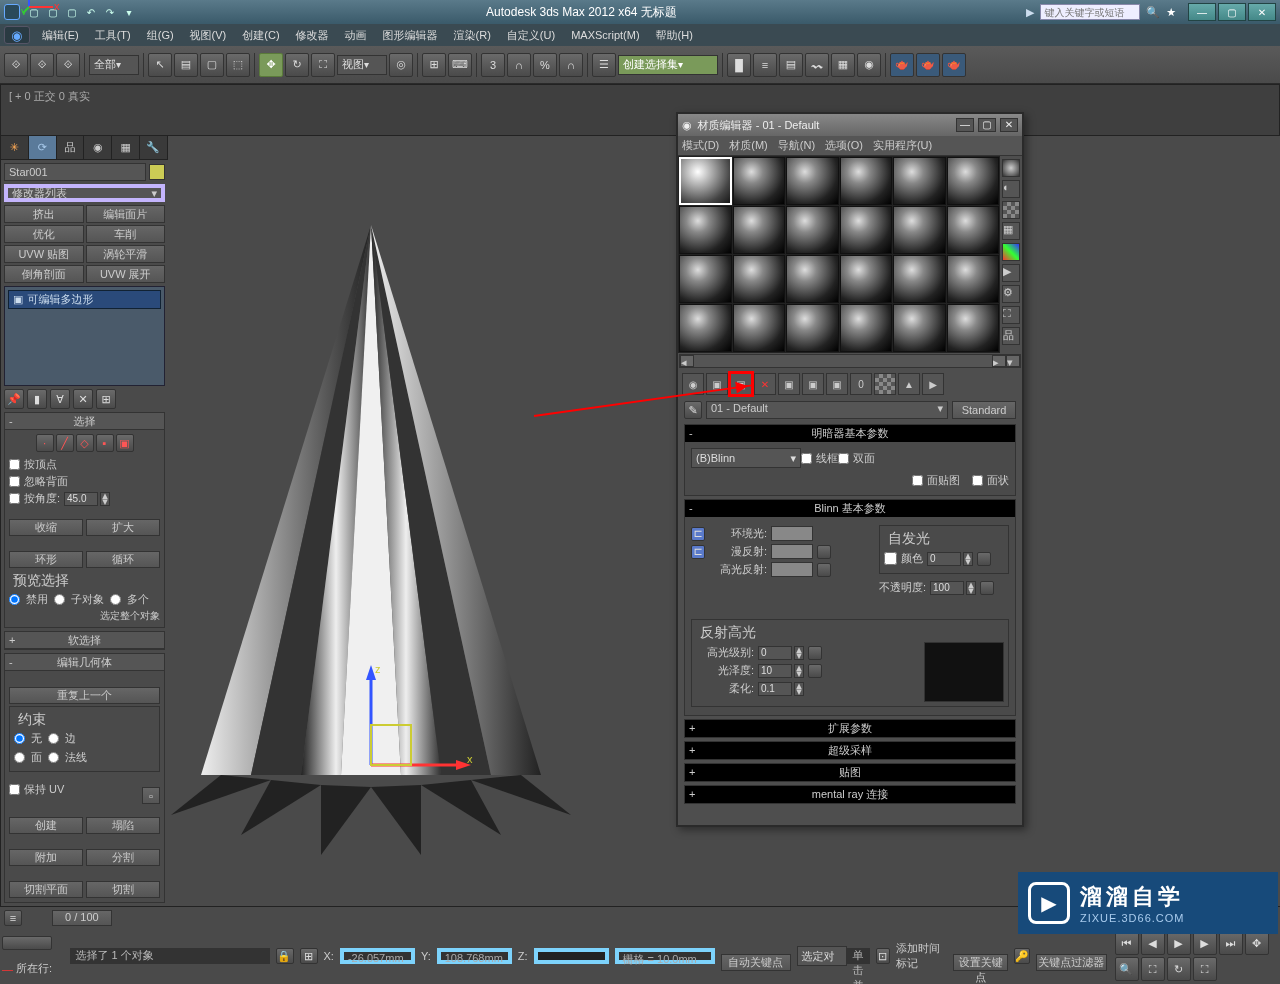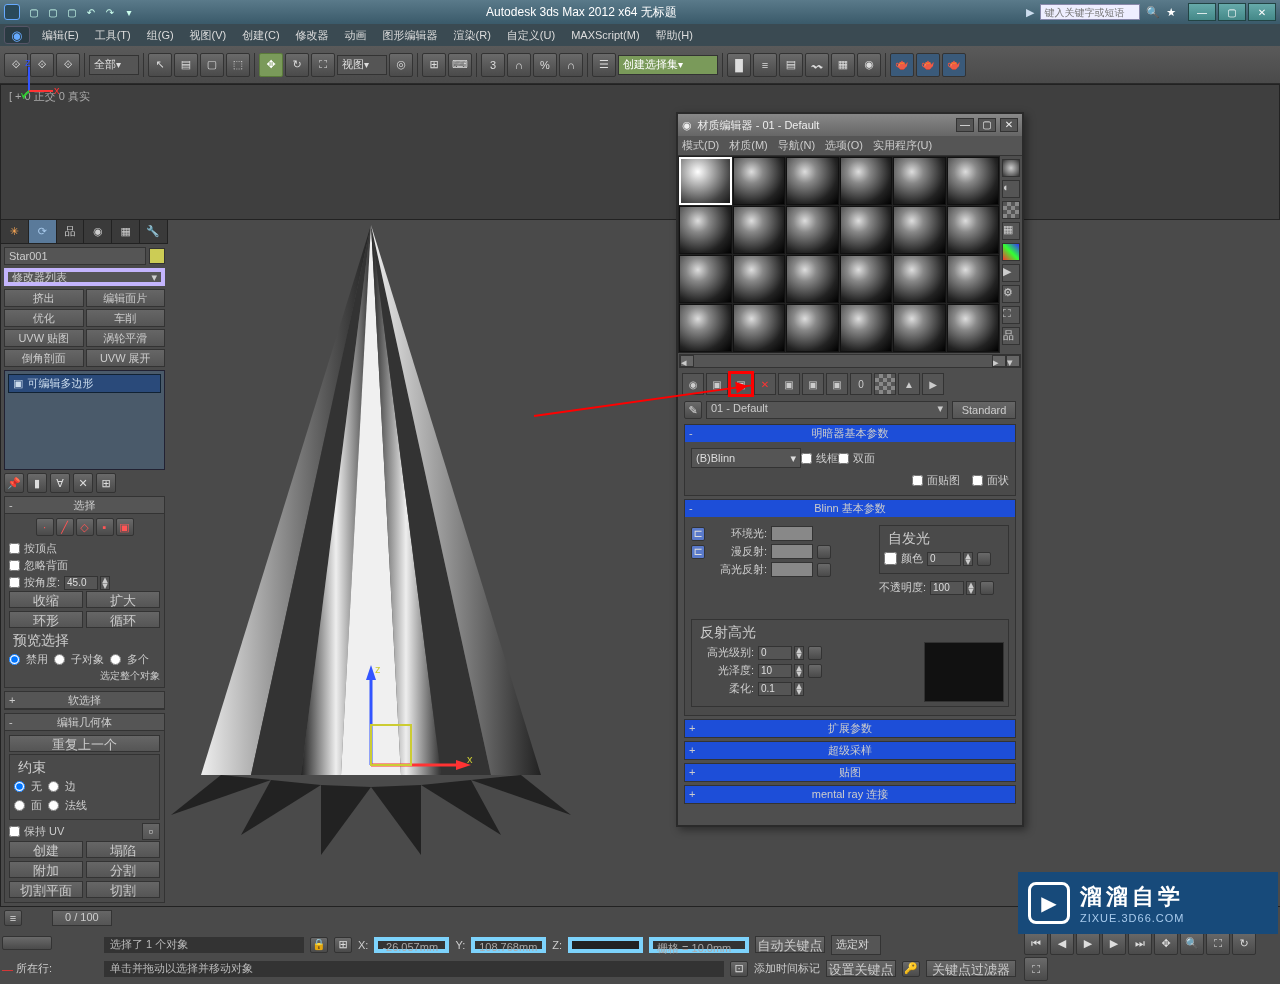--- a/index.html
+++ b/index.html
@@ -69,39 +69,39 @@
 .mat-hscroll { height:14px; background:#555; border:1px solid #333; margin:1px; display:flex; }
 .mat-hscroll span { width:14px; background:#666; border:1px solid #333; }
 .mat-hscroll .trk { flex:1; }
 .mat-tools { display:flex; gap:2px; padding:4px; flex-wrap:wrap; align-items:center; }
 .mat-tools span { width:22px; height:22px; background:#555; border:1px solid #333; display:flex; align-items:center; justify-content:center; font-size:10px; }
 .redbox { outline:3px solid #f00; outline-offset:-1px; }
 .mat-name { display:flex; gap:4px; padding:2px 6px; align-items:center; }
 .mat-name .nm { flex:1; height:18px; background:#555; border:1px solid #333; padding:0 4px; }
 .mat-name .std { width:64px; height:18px; background:linear-gradient(#666,#555); border:1px solid #333; text-align:center; line-height:16px; }
 .mat-roll { margin:3px 6px; border:1px solid #333; background:#4a4a4a; }
-.mat-roll .mrh { height:17px; background:#1d4ed8; text-align:center; line-height:17px; position:relative; }
+.mat-roll .mrh { height:17px; background:#000000; text-align:center; line-height:17px; position:relative; }
 .mat-roll .mrh::before { content:"-"; position:absolute; left:4px; }
 .mat-roll.plus .mrh::before { content:"+"; }
 .mat-roll .mrb { padding:6px; }
 .param-row { display:flex; align-items:center; gap:4px; margin:3px 0; }
 .param-row .lbl { width:58px; text-align:right; }
 .swatch { width:42px; height:15px; background:#888; border:1px solid #333; }
 .specprev { width:80px; height:60px; background:#111; border:1px solid #333; margin-left:auto; }
 .arrow-annotation { position:absolute; top:415px; left:534px; width:220px; height:2px; background:#f00; transform:rotate(-8deg); transform-origin:left; pointer-events:none; }
 .arrow-annotation::after { content:""; position:absolute; right:-2px; top:-5px; border:6px solid transparent; border-left:12px solid #f00; }
 .watermark { position:absolute; right:2px; bottom:50px; width:260px; height:62px; background:#174a7a; display:flex; align-items:center; color:#fff; padding:0 10px; gap:10px; }
 .watermark .wm-logo { width:42px; height:42px; border:3px solid #fff; border-radius:8px; display:flex; align-items:center; justify-content:center; font-size:20px; }
 .watermark .wm-txt .big { font-size:22px; font-weight:bold; letter-spacing:4px; }
 .watermark .wm-txt .sm { font-size:11px; letter-spacing:1px; color:#ace; }
 .radio-row { display:flex; gap:6px; align-items:center; padding:2px 0; }
 .radio-row input { width:11px; height:11px; }
 .box { border:1px solid #333; padding:4px; margin:2px 0; }
 .subh { font-size:14px; color:#ccc; padding:0 4px; }
-.btn { height:17px; background:linear-gradient(#666,#555); border:1px solid #333; color:#ccc; font-size:13px; }
+.btn { height:17px; background:linear-gradient(#666,#555); border:1px solid #333; color:#ccc; font-size:11px;margin-top:12px; }
 .two { display:grid; grid-template-columns:1fr 1fr; gap:3px; }
 svg { display:block; }
 </style>
 </head>
 <body>
 
 <div class="titlebar">
   <div class="logo"></div>
   <div class="qat">
     <span>▢</span>
@@ -590,21 +590,21 @@
 </div>
 
 <div class="statusbar">
   <div class="left">
     <span class="tbtn" style="width:50px;height:14px"></span>
     <div style="display:flex;gap:3px;align-items:center">
         <span style="color:#f33">—</span>
         <span>所在行:</span>
       </div>
   </div>
-  <div style="flex:1;display:flex;flex-direction:column;justify-content:space-around;padding:4px">
+  <div style="flex:1;display:flex;flex-direction:row;justify-content:space-around;padding:4px">
     <div style="display:flex;gap:6px;align-items:center">
       <div class="msg" style="flex:0 0 200px">选择了 1 个对象</div>
       <span class="tbtn" style="width:18px;height:16px">🔒</span>
       <span class="tbtn" style="width:18px;height:16px">⊞</span>
       <span>X:</span>
         <div class="cfield">-26.057mm</div>
       <span>Y:</span>
         <div class="cfield">108.768mm</div>
       <span>Z:</span>
         <div class="cfield dark"></div>

